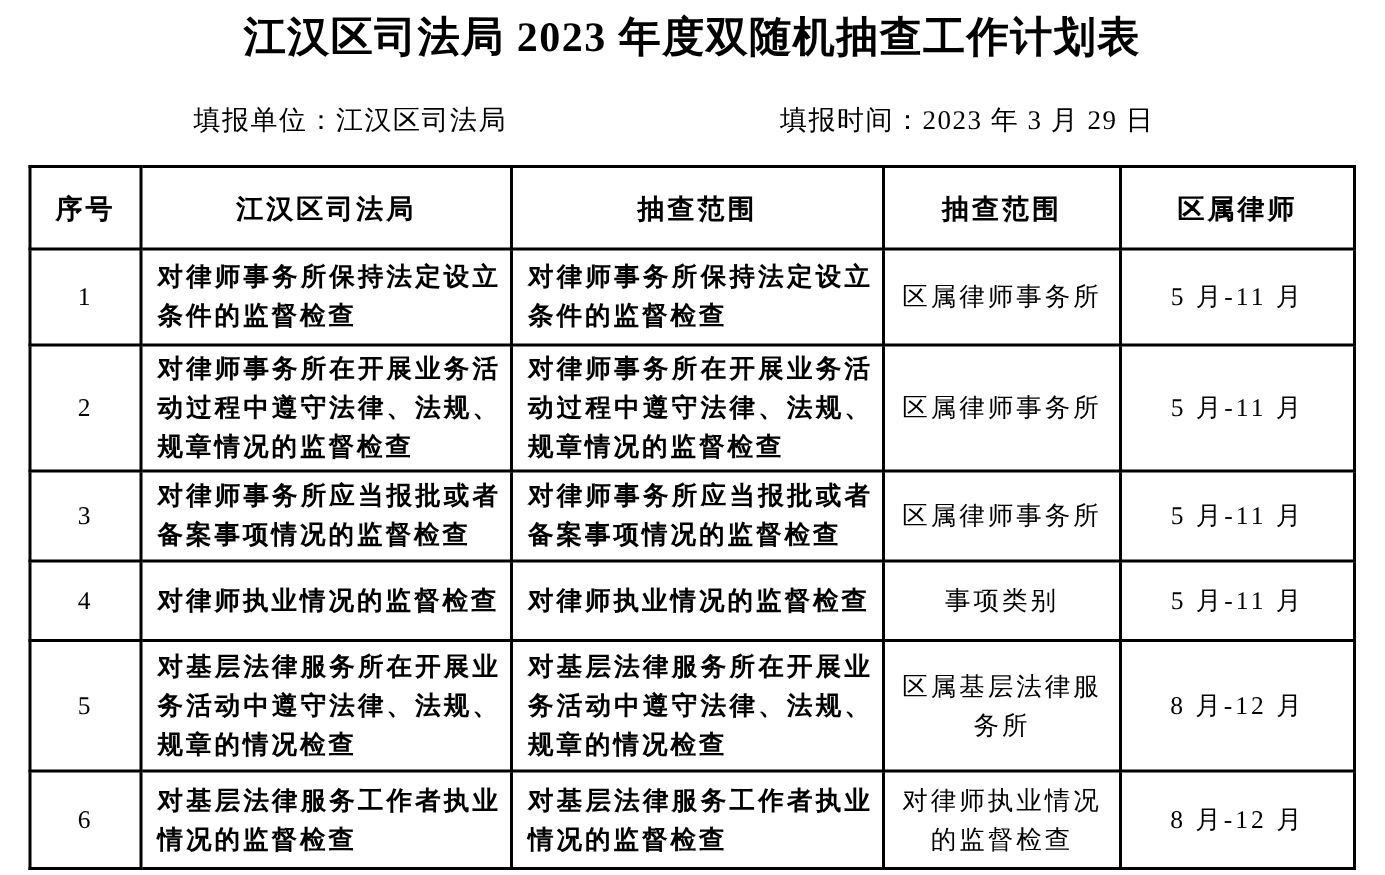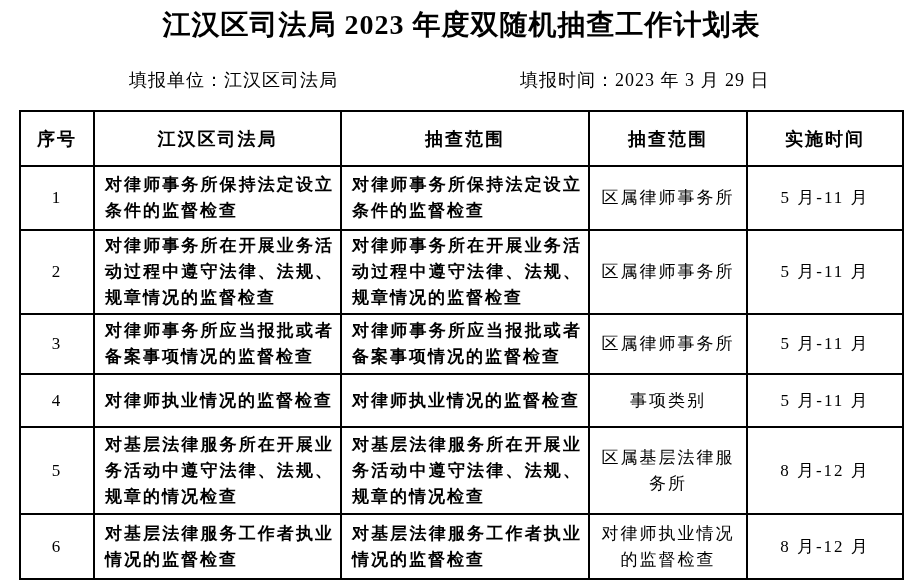--- a/index.html
+++ b/index.html
@@ -103,21 +103,21 @@
       <col style="width:248px">
       <col style="width:158px">
       <col style="width:156px">
     </colgroup>
     <thead>
       <tr class="h-head">
         <th>序号</th>
         <th>江汉区司法局</th>
         <th>抽查范围</th>
         <th>抽查范围</th>
-        <th>实施时间</th>
+        <th>区属律师</th>
       </tr>
     </thead>
     <tbody>
       <tr class="h-r1">
         <td class="cell-center">1</td>
         <td class="cell-text">对律师事务所保持法定设立条件的监督检查</td>
         <td class="cell-text">对律师事务所保持法定设立条件的监督检查</td>
         <td class="cell-center">区属律师事务所</td>
         <td class="cell-center">5 月-11 月</td>
       </tr>

